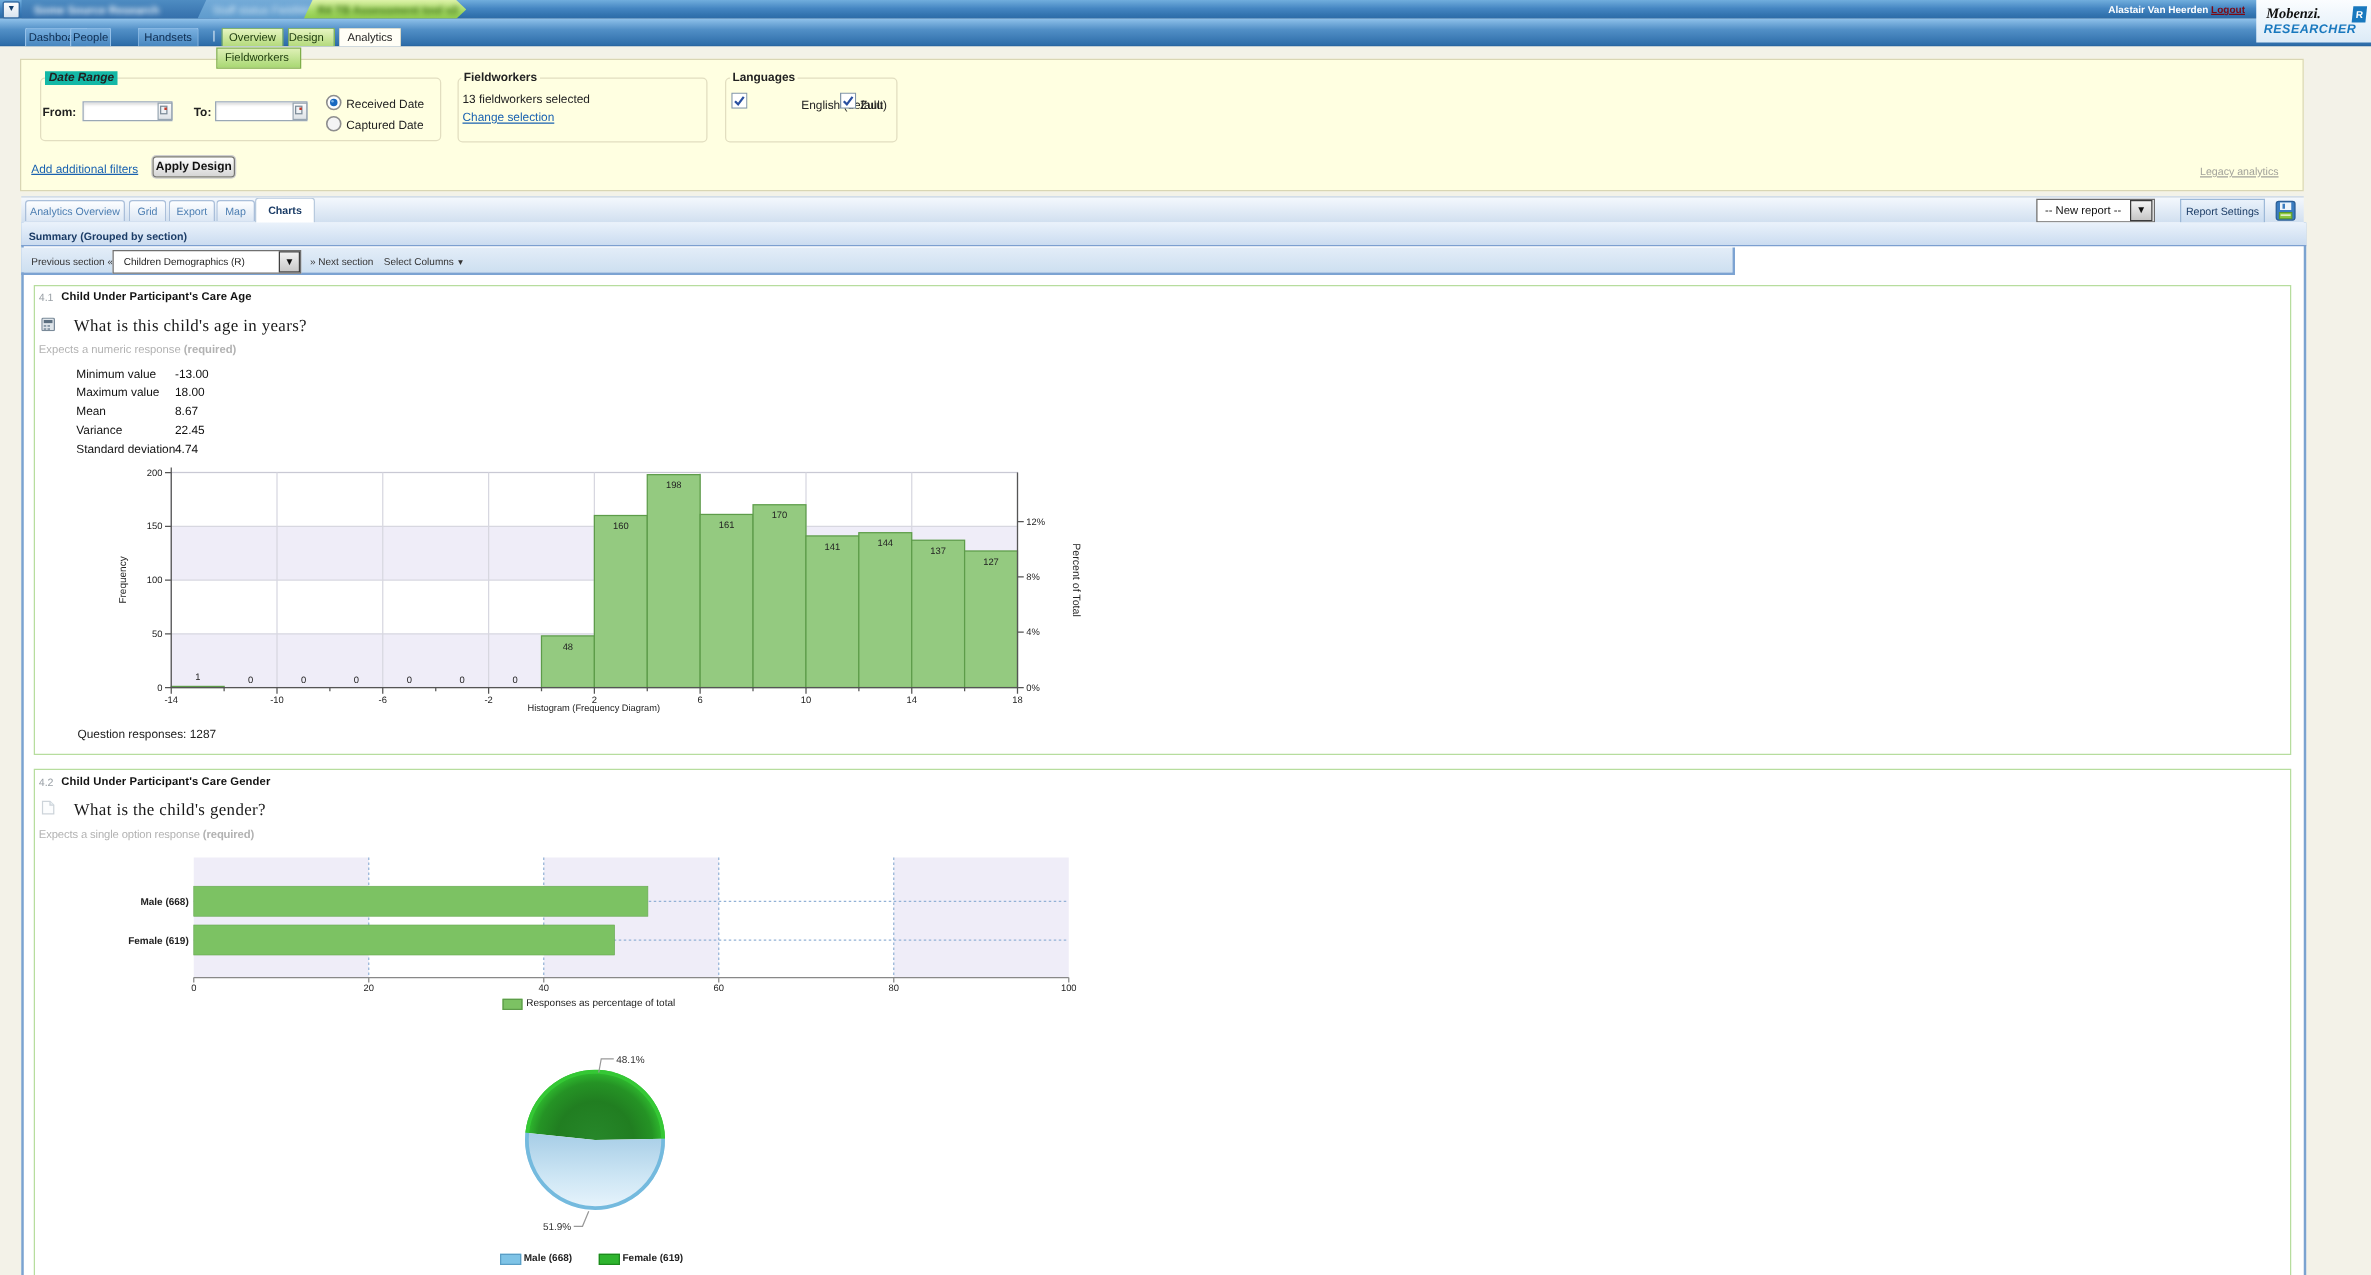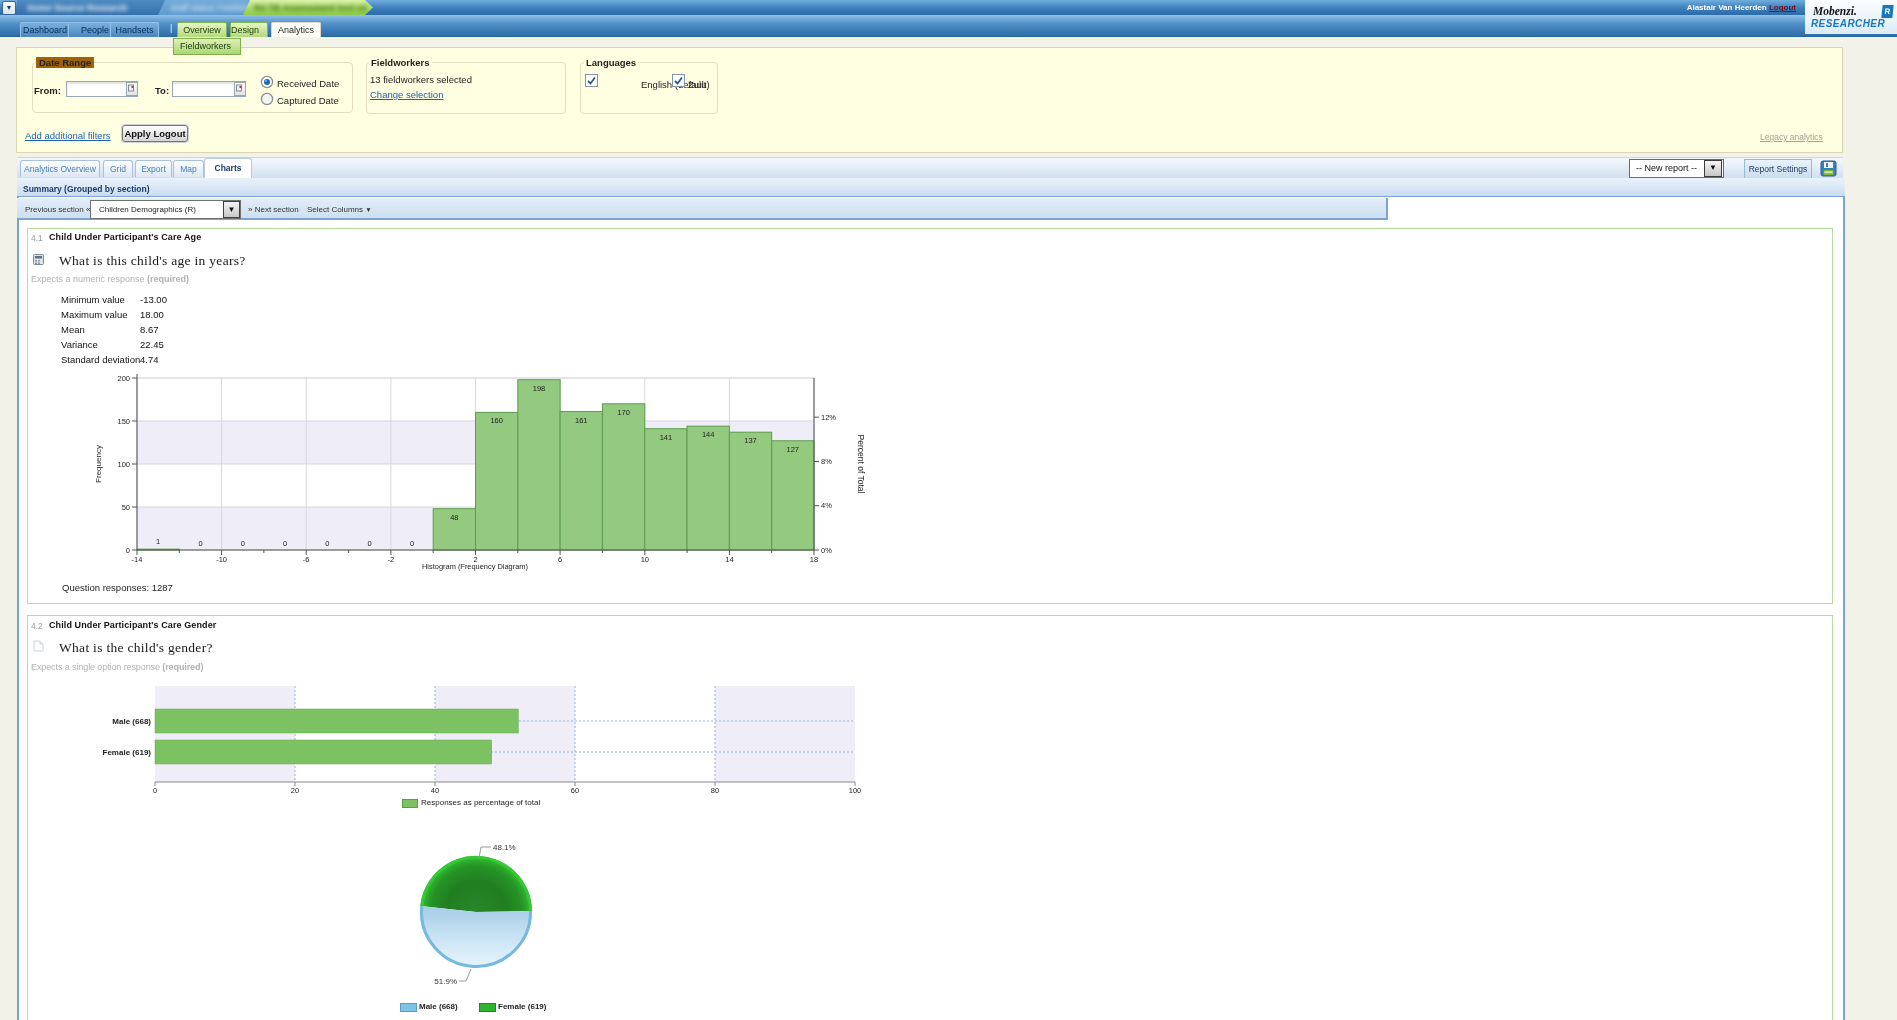--- a/index.html
+++ b/index.html
@@ -10,33 +10,33 @@
 <div class="abs" style="left:2px;top:1px;width:12px;height:12px;background:linear-gradient(#fdfdfd,#d8e4ef);border:1px solid #35699e;border-radius:2px;font-size:7px;color:#16406e;text-align:center;line-height:12px;">▼</div>
 <div class="abs" style="left:17px;top:0px;width:165px;height:15px;background:linear-gradient(#4e8cc2,#346fab);clip-path:polygon(0 0,165px 0,158px 15px,0 15px);"></div>
 <div class="abs" style="left:27px;top:3px;font-size:9px;font-weight:bold;color:#e8f2fa;filter:blur(2px);">Some Source Research</div>
 <div class="abs" style="left:158px;top:0px;width:93px;height:15px;background:linear-gradient(#74abd8,#5e9bcd);clip-path:polygon(7px 0,93px 0,86px 15px,0 15px);"></div>
 <div class="abs" style="left:170px;top:3px;font-size:9px;color:#d5e8f6;filter:blur(2px);">Staff status FieldWorkers</div>
 <div class="abs" style="left:243px;top:0px;width:130px;height:15px;background:linear-gradient(#ddf2a8,#a4d964 60%,#90cc4c);clip-path:polygon(7px 0,122px 0,130px 7.5px,122px 15px,0 15px);filter:drop-shadow(0 0 1px #5f9427);"></div>
 <div class="abs" style="left:254px;top:3px;font-size:9px;font-weight:bold;color:#3f7117;filter:blur(2px);">R4 TB Assessment tool v2</div>
 <div class="abs" style="left:0px;top:3px;width:1796px;text-align:right;font-size:8px;font-weight:bold;color:#fff;">Alastair Van Heerden <a style="color:#7c0a14;">Logout</a></div>
 <div class="abs" style="left:0px;top:15px;width:1897px;height:22px;background:linear-gradient(#8fc1ea 0%,#518fc6 40%,#2e6da9 95%,#235e97 100%);"></div>
 <div class="abs" style="left:20px;top:22px;width:48px;height:14px;background:linear-gradient(#79b0e0,#4786bf);border:1px solid #94c0e8;border-bottom:none;border-radius:2px 2px 0 0;font-size:9px;color:#0c2b50;text-align:center;line-height:14px;">Dashboard</div>
-<div class="abs" style="left:68px;top:22px;width:31px;height:14px;background:linear-gradient(#79b0e0,#4786bf);border:1px solid #94c0e8;border-bottom:none;border-radius:2px 2px 0 0;font-size:9px;color:#0c2b50;line-height:14px;padding-left:12px;">People</div>
+<div class="abs" style="left:56px;top:22px;width:31px;height:14px;background:linear-gradient(#79b0e0,#4786bf);border:1px solid #94c0e8;border-bottom:none;border-radius:2px 2px 0 0;font-size:9px;color:#0c2b50;text-align:center;line-height:14px;">People</div>
 <div class="abs" style="left:110px;top:22px;width:47px;height:14px;background:linear-gradient(#79b0e0,#4786bf);border:1px solid #94c0e8;border-bottom:none;border-radius:2px 2px 0 0;font-size:9px;color:#0c2b50;text-align:center;line-height:14px;">Handsets</div>
 <div class="abs" style="left:170px;top:23px;font-size:9px;color:#e8f2fa;">|</div>
 <div class="abs" style="left:177px;top:22px;width:48px;height:14px;background:linear-gradient(#e7f5c2,#b4da7c);border:1px solid #85b654;border-bottom:none;border-radius:2px 2px 0 0;font-size:9px;color:#1c3a0c;text-align:center;line-height:14px;">Overview</div>
 <div class="abs" style="left:230px;top:22px;width:36px;height:14px;background:linear-gradient(#e7f5c2,#b4da7c);border:1px solid #85b654;border-bottom:none;border-radius:2px 2px 0 0;font-size:9px;color:#1c3a0c;line-height:14px;">Design</div>
 <div class="abs" style="left:271px;top:22px;width:48px;height:14px;background:#fffef6;border:1px solid #d8d8c8;border-bottom:none;border-radius:2px 2px 0 0;font-size:9px;color:#222;text-align:center;line-height:14px;">Analytics</div>
 <div class="abs" style="left:1805px;top:0px;width:92px;height:34px;background:linear-gradient(#fbfdff,#dcebf7);"></div>
 <div class="abs" style="left:1813px;top:5px;font-size:11.5px;font-weight:bold;font-style:italic;color:#111;font-family:'Liberation Serif',serif;">Mobenzi.</div>
 <div class="abs" style="left:1811px;top:18px;font-size:10px;font-weight:bold;font-style:italic;color:#1878be;letter-spacing:0.4px;">RESEARCHER</div>
 <div class="abs" style="left:1882px;top:5px;width:11px;height:13px;background:#1878be;transform:skewX(-6deg);color:#fff;font-size:8px;font-weight:bold;text-align:center;line-height:13px;">R</div>
 <div class="abs" style="left:16px;top:47px;width:1825px;height:104px;background:#ffffe1;border:1px solid #d9d6b4;"></div>
 <div class="abs" style="left:32px;top:62px;width:319px;height:49px;border:1px solid #e2dec0;border-radius:4px;"></div>
-<div class="abs" style="left:36px;top:57px;font-size:9.5px;font-weight:bold;color:#222;background:#a16207;padding:0 3px;">Date Range</div>
+<div class="abs" style="left:36px;top:57px;font-size:9.5px;font-weight:bold;color:#222;background:#14b8a6;padding:0 3px;font-style:italic;">Date Range</div>
 <div class="abs" style="left:34px;top:85px;font-size:9.5px;font-weight:bold;color:#222;">From:</div>
 <div class="abs" style="left:66px;top:81px;width:70px;height:14px;background:#fff;border:1px solid #9aa8b5;box-shadow:inset 0 2px 2px #e2e2e2;"></div>
 <div class="abs" style="left:126px;top:82px;width:10px;height:12px;background:linear-gradient(#fcfcfc,#dfe4e8);border:1px solid #98a6b2;">
       <svg width="8" height="10" style="position:absolute;left:0px;top:0px">
         <rect x="1.5" y="2" width="5" height="6" fill="#eef2f5" stroke="#7d8c99" stroke-width="1"></rect>
         <rect x="4.5" y="3" width="2" height="2" fill="#c23a2b"></rect>
       </svg>
     </div>
 <div class="abs" style="left:155px;top:85px;font-size:9.5px;font-weight:bold;color:#222;">To:</div>
 <div class="abs" style="left:172px;top:81px;width:72px;height:14px;background:#fff;border:1px solid #9aa8b5;box-shadow:inset 0 2px 2px #e2e2e2;"></div>
@@ -70,21 +70,21 @@
     </div>
 <div class="abs" style="left:601px;top:79px;font-size:9.5px;color:#222;padding-left:40px;">English (default)</div>
 <div class="abs" style="left:672px;top:74px;width:13px;height:13px;">
       <svg width="13" height="13" style="position:absolute;left:0;top:0">
         <rect x="0.5" y="0.5" width="12" height="12" fill="#fff" stroke="#8296a8"></rect>
         <path d="M3 7 L5.5 9.5 L10 3.5" fill="none" stroke="#2a50a0" stroke-width="1.8"></path>
       </svg>
     </div>
 <div class="abs" style="left:688px;top:79px;font-size:9.5px;color:#222;">Zulu</div>
 <div class="abs" style="left:25px;top:130px;font-size:9.5px;"><a style="color:#1a62b0;">Add additional filters</a></div>
-<div class="abs" style="left:122px;top:125px;width:64px;height:15px;background:linear-gradient(#fefefe,#d5d5d5);border:1px solid #777;border-radius:3px;box-shadow:0 0 0 1px #cfcfcf;font-size:9.5px;font-weight:bold;color:#111;text-align:center;line-height:15px;">Apply Logout</div>
+<div class="abs" style="left:122px;top:125px;width:64px;height:15px;background:linear-gradient(#fefefe,#d5d5d5);border:1px solid #777;border-radius:3px;box-shadow:0 0 0 1px #cfcfcf;font-size:9.5px;font-weight:bold;color:#111;text-align:center;line-height:15px;">Apply Design</div>
 <div class="abs" style="left:1760px;top:132px;font-size:8.5px;"><a style="color:#a2a29a;">Legacy analytics</a></div>
 <div class="abs" style="left:173px;top:38px;width:60px;height:15px;background:linear-gradient(#def0b6,#a9d873);border:1px solid #7fae4a;font-size:9px;color:#1c3a0c;line-height:15px;padding-left:6px;">Fieldworkers</div>
 <div class="abs" style="left:17px;top:157px;width:1826px;height:21px;background:linear-gradient(#f4f8fd,#cfdeef);border-top:1px solid #c8d6e8;"></div>
 <div class="abs" style="left:20px;top:160px;width:78px;height:16px;background:linear-gradient(#fdfeff,#dce7f4);border:1px solid #aabfda;border-bottom:none;border-radius:3px 3px 0 0;font-size:8.5px;color:#4c7eb2;text-align:center;line-height:17px;">Analytics Overview</div>
 <div class="abs" style="left:103px;top:160px;width:28px;height:16px;background:linear-gradient(#fdfeff,#dce7f4);border:1px solid #aabfda;border-bottom:none;border-radius:3px 3px 0 0;font-size:8.5px;color:#4c7eb2;text-align:center;line-height:17px;">Grid</div>
 <div class="abs" style="left:135px;top:160px;width:35px;height:16px;background:linear-gradient(#fdfeff,#dce7f4);border:1px solid #aabfda;border-bottom:none;border-radius:3px 3px 0 0;font-size:8.5px;color:#4c7eb2;text-align:center;line-height:17px;">Export</div>
 <div class="abs" style="left:173px;top:160px;width:29px;height:16px;background:linear-gradient(#fdfeff,#dce7f4);border:1px solid #aabfda;border-bottom:none;border-radius:3px 3px 0 0;font-size:8.5px;color:#4c7eb2;text-align:center;line-height:17px;">Map</div>
 <div class="abs" style="left:204px;top:158px;width:46px;height:20px;background:#fff;border:1px solid #b8cade;border-bottom:none;border-radius:3px 3px 0 0;font-size:8.5px;font-weight:bold;color:#1b3c66;text-align:center;line-height:18px;">Charts</div>
 <div class="abs" style="left:1629px;top:159px;width:93px;height:17px;background:#fff;border:1px solid #6b6b6b;"></div>
 <div class="abs" style="left:1636px;top:163px;font-size:9px;color:#111;">-- New report --</div>

